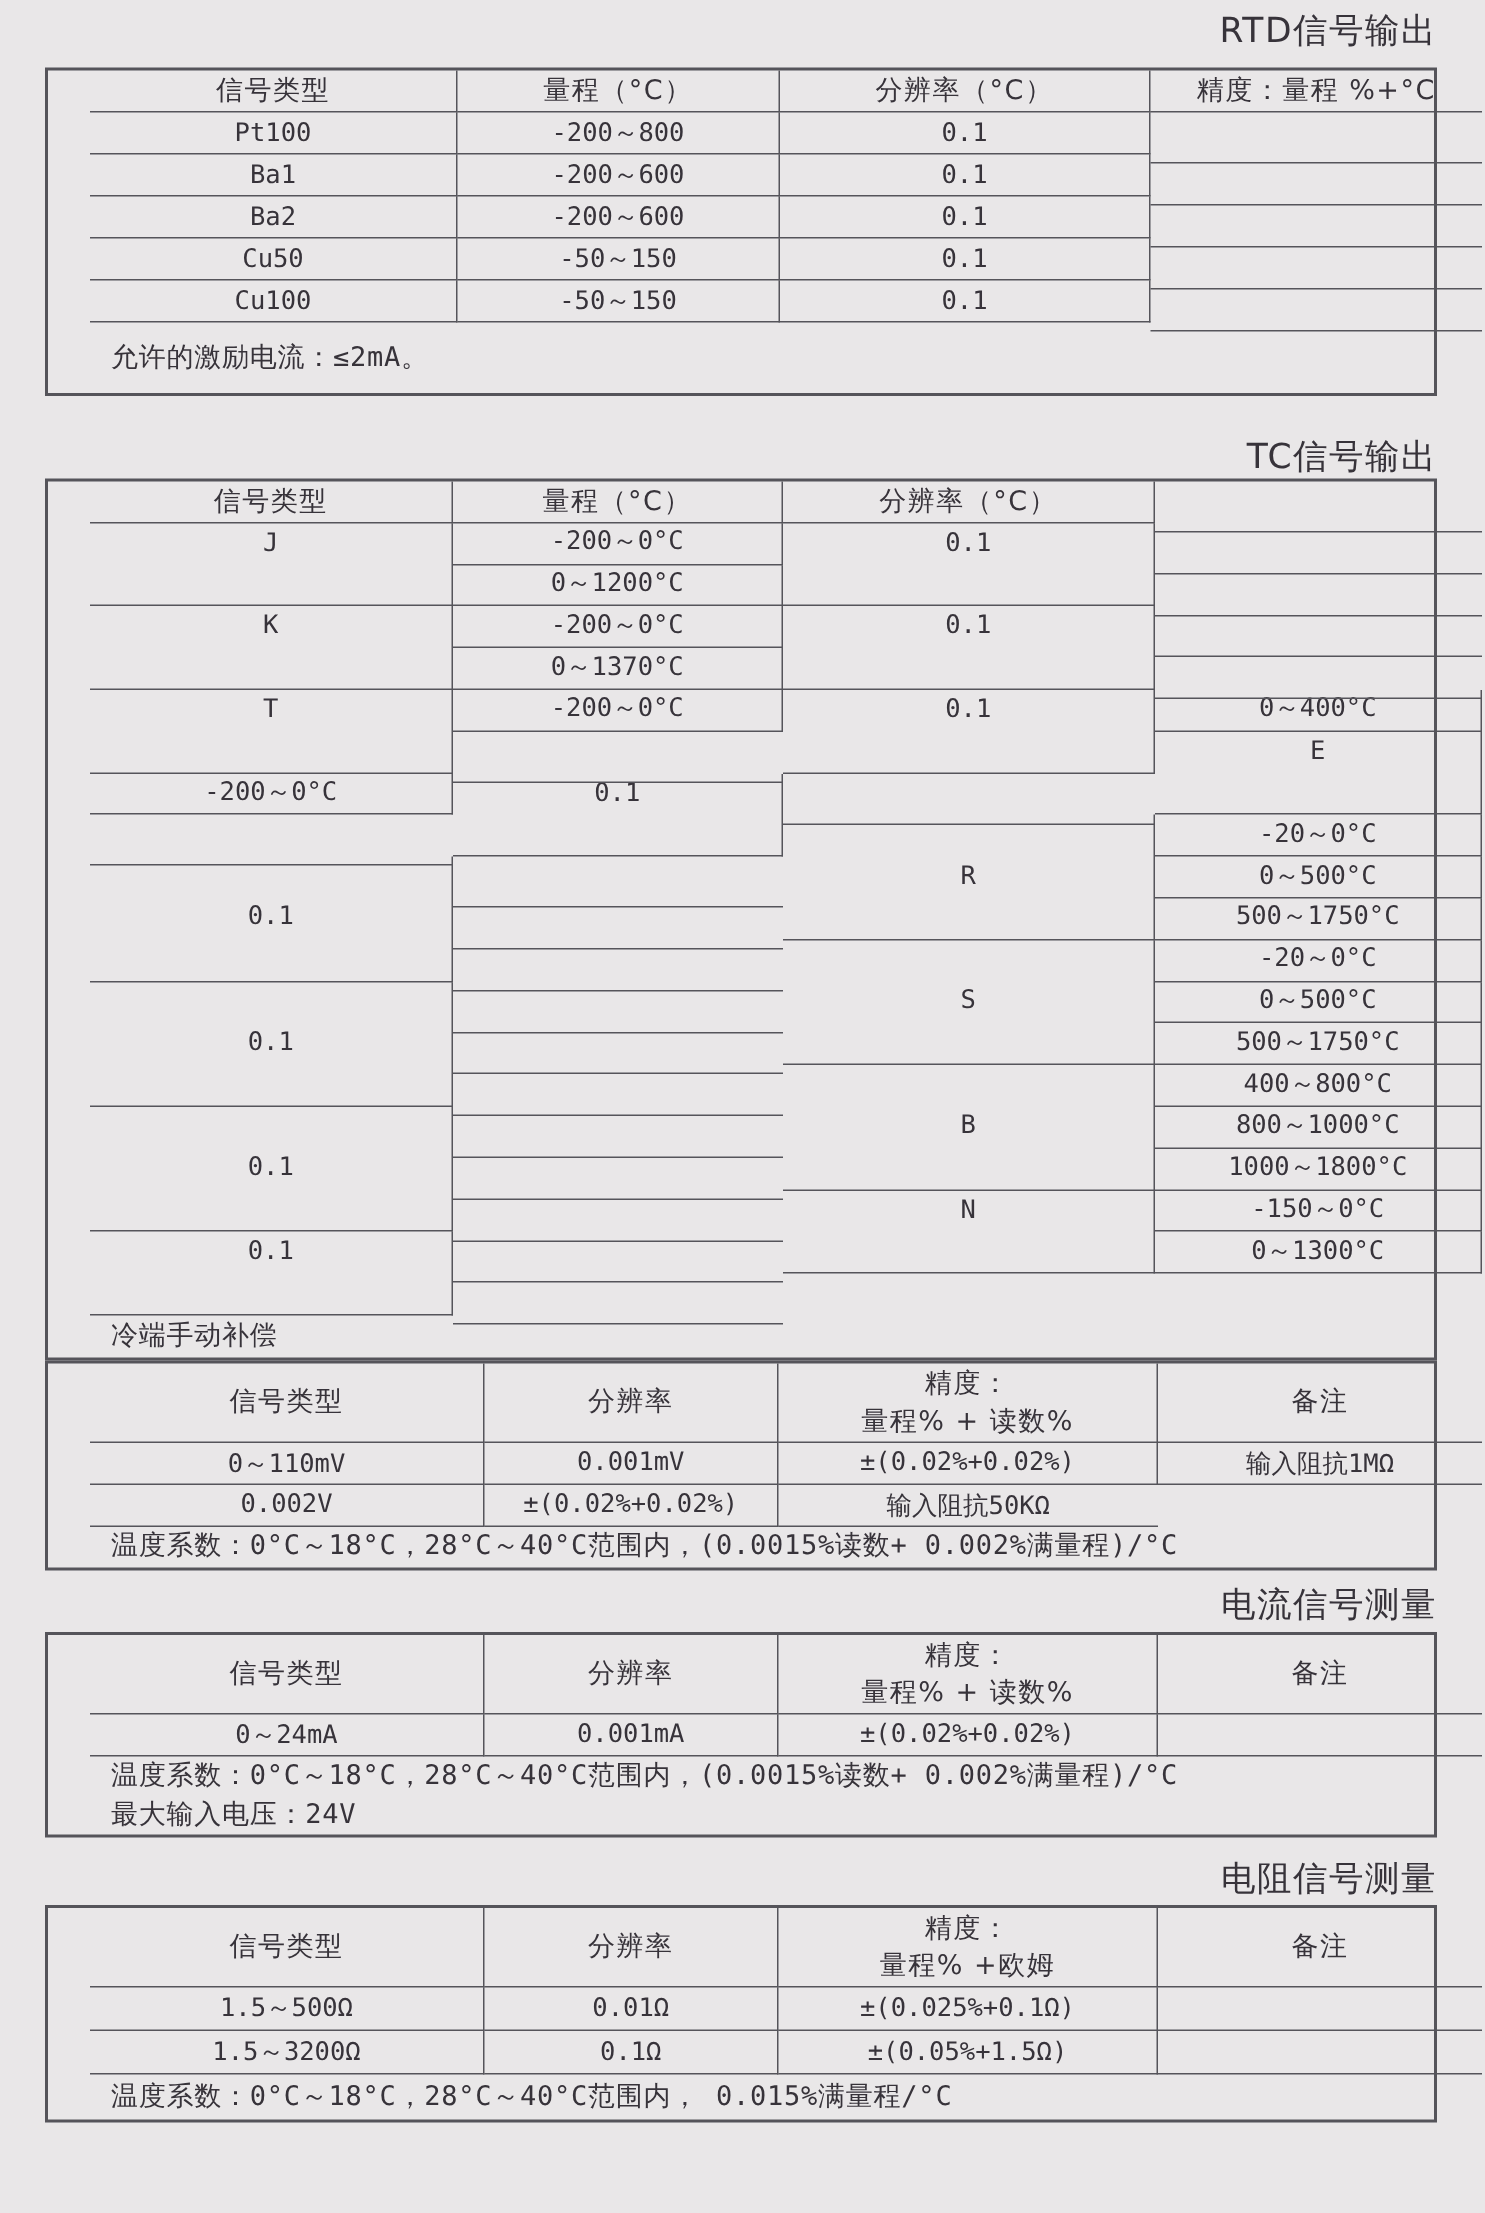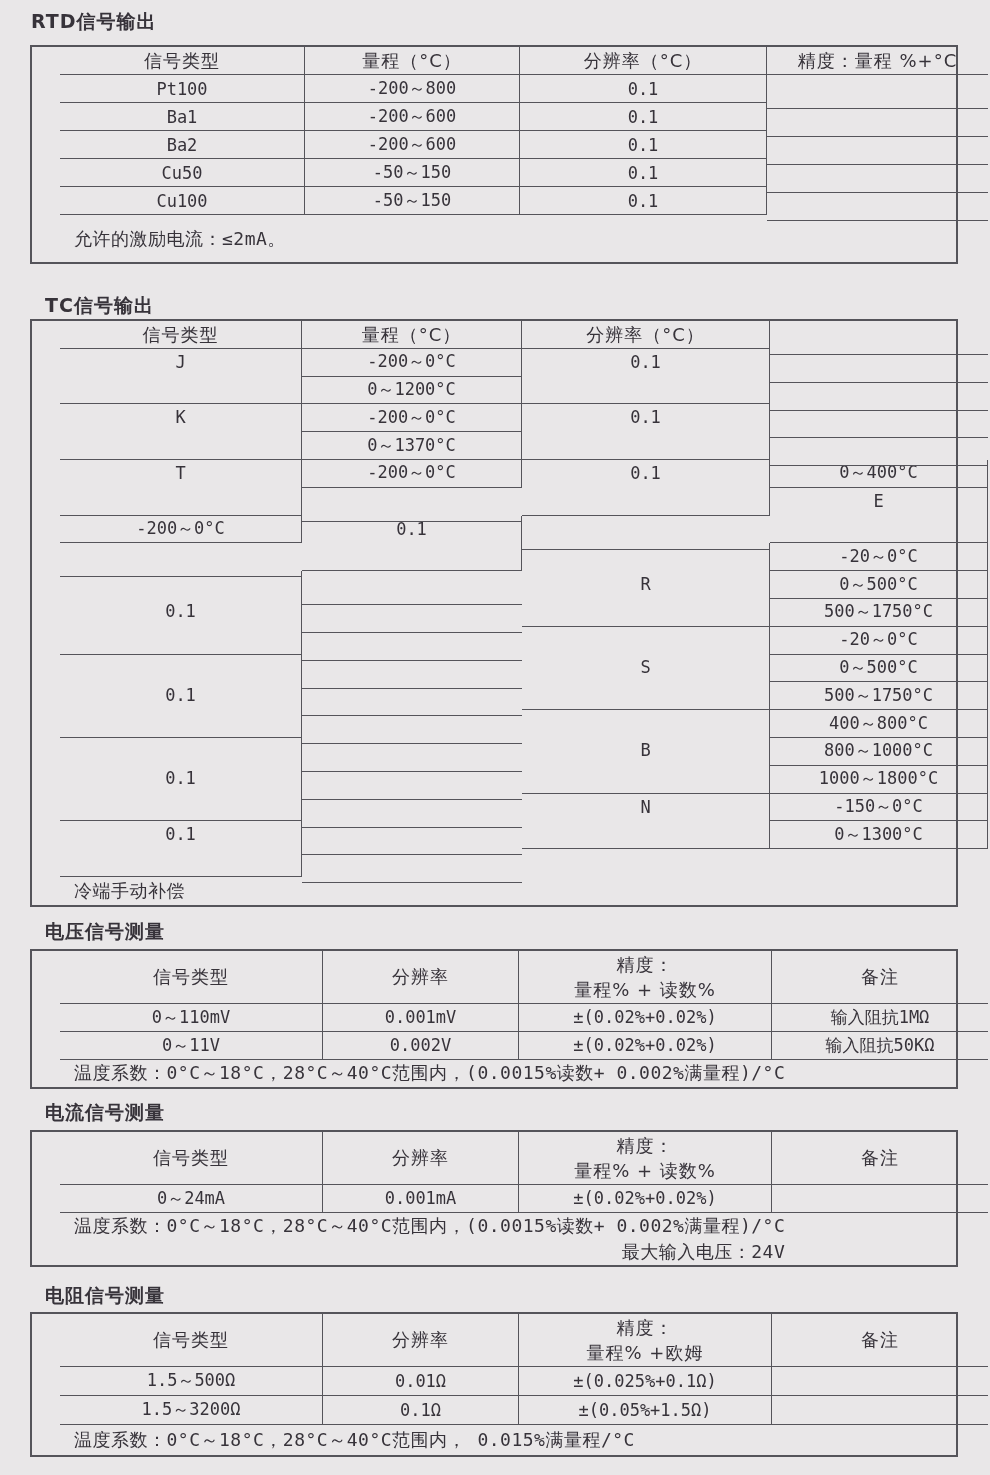--- a/index.html
+++ b/index.html
@@ -9,24 +9,25 @@
   }
   html,body{margin:0;padding:0;}
   body{
     width:990px;height:1475px;overflow:hidden;
     background:var(--bg);
     color:var(--ink);
     font-family:"DejaVu Sans",sans-serif;
   }
   .page{padding:10px 30px 0 30px;width:928px;}
   .title{
-    font-size:19px;line-height:22px;
+    font-size:23px;line-height:22px;
     letter-spacing:1px;
-    font-weight:700;
+    font-weight:400;
     color:var(--ink);
+    text-align:right;
   }
   .s-rtd .title{margin:0 0 13px 1px;}
   .s-tc  .title{margin:30px 0 3px 15px;}
   .s-v   .title{margin:13px 0 7px 15px;}
   .s-i   .title{margin:12px 0 7px 15px;}
   .s-r   .title{margin:17px 0 6px 15px;}
 
   .grid{
     display:grid;
     border:2px solid var(--line);
@@ -54,21 +55,21 @@
     font-size:18px;
     line-height:25px;
     letter-spacing:1px;
   }
   .c.lc{border-right:none;}
   .c.foot{
     grid-column:1 / -1;
     border-bottom:none;border-right:none;
     justify-content:flex-start;
     padding-left:14px;
-    text-align:right;
+    text-align:left;
     font-size:18px;
     line-height:26px;
     letter-spacing:0.5px;
   }
   
   .c.up{transform:translateY(-3px);margin-top:36px;}
   .g-tc .c{line-height:27.8px;}
   .g-tc .c.up{line-height:normal;}
   .c.vtop{align-items:flex-start;}
 </style>
@@ -165,32 +166,30 @@
         <div class="c">-150～0°C</div>
         <div class="c  vtop" style="grid-row: span 2;">0.1</div>
         <div class="c lc up">±(0.02%+0.5°C)</div>
         <div class="c">0～1300°C</div>
         <div class="c lc up">±(0.02%+0.5°C)</div>
         <div class="c foot">冷端手动补偿</div>
       </div>
   </div>
 
   <div class="section s-v">
-    <div class="title">电压信号测量</div>
     <div class="grid g-v" id="grid-voltage">
         <div class="c hd">信号类型</div>
         <div class="c hd">分辨率</div>
         <div class="c hd">精度：
 量程%  +  读数%</div>
         <div class="c hd lc">备注</div>
         <div class="c">0～110mV</div>
         <div class="c">0.001mV</div>
         <div class="c">±(0.02%+0.02%)</div>
         <div class="c lc">输入阻抗1MΩ</div>
-        <div class="c">0～11V</div>
         <div class="c">0.002V</div>
         <div class="c">±(0.02%+0.02%)</div>
         <div class="c lc">输入阻抗50KΩ</div>
         <div class="c foot">温度系数：0°C～18°C，28°C～40°C范围内，(0.0015%读数+ 0.002%满量程)/°C</div>
       </div>
   </div>
 
   <div class="section s-i">
     <div class="title">电流信号测量</div>
     <div class="grid g-i" id="grid-current">

